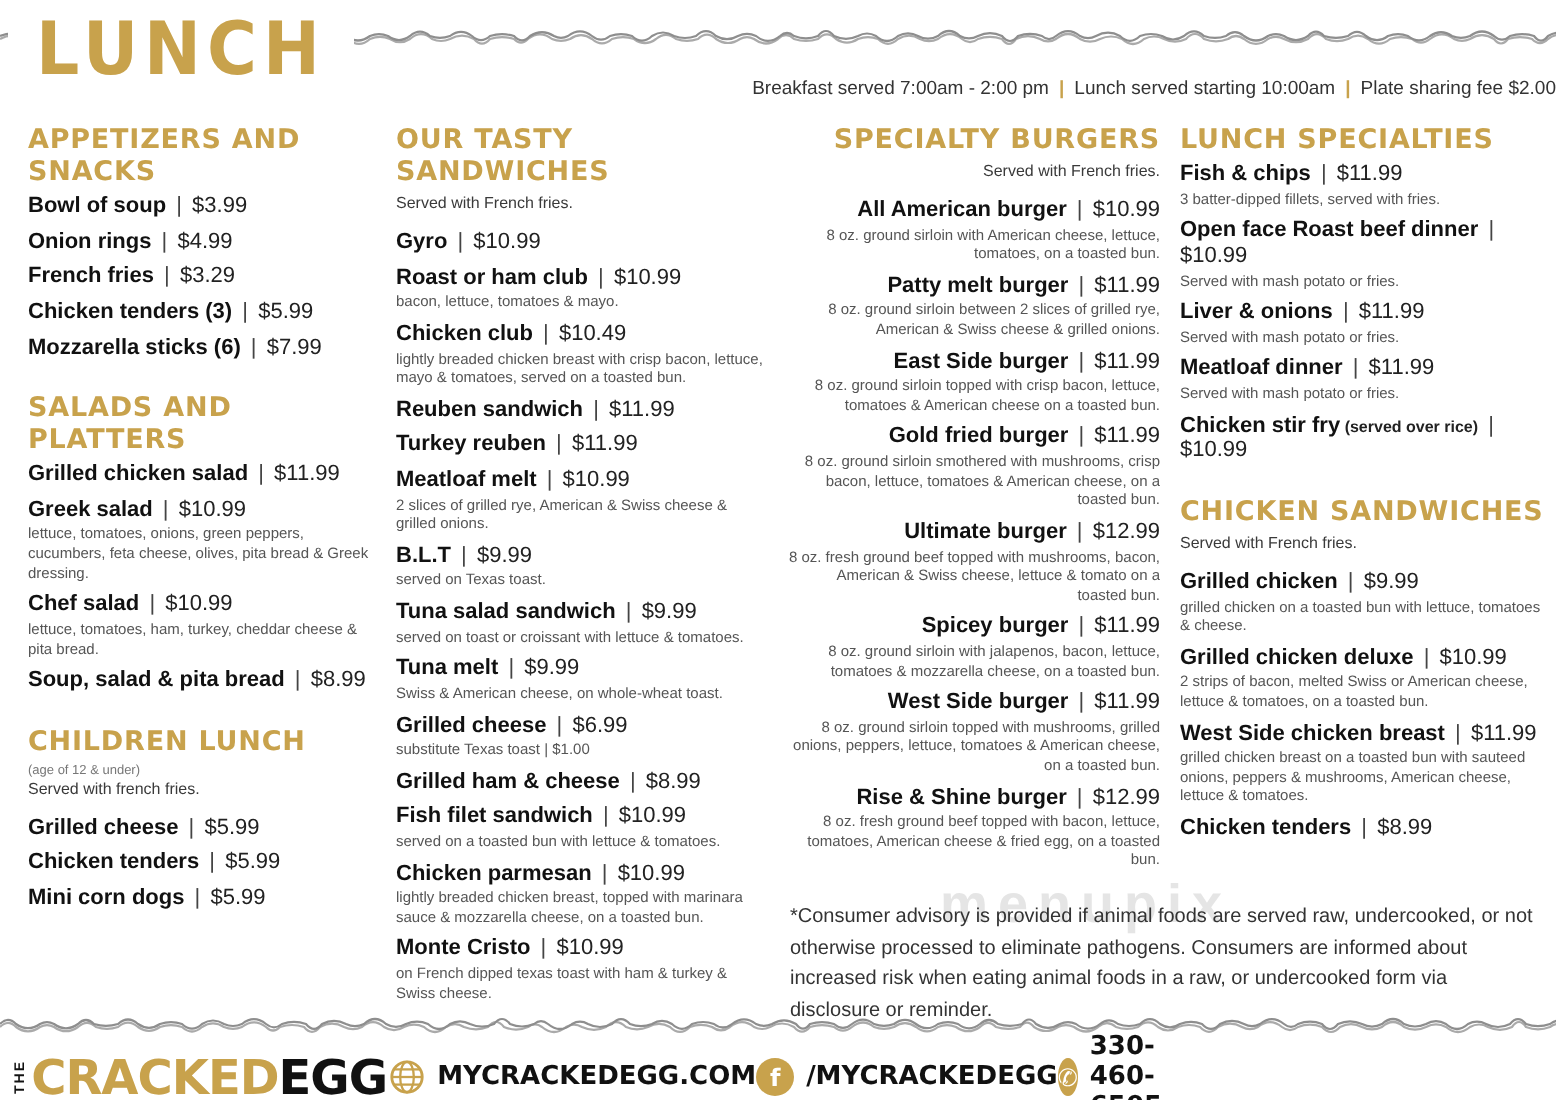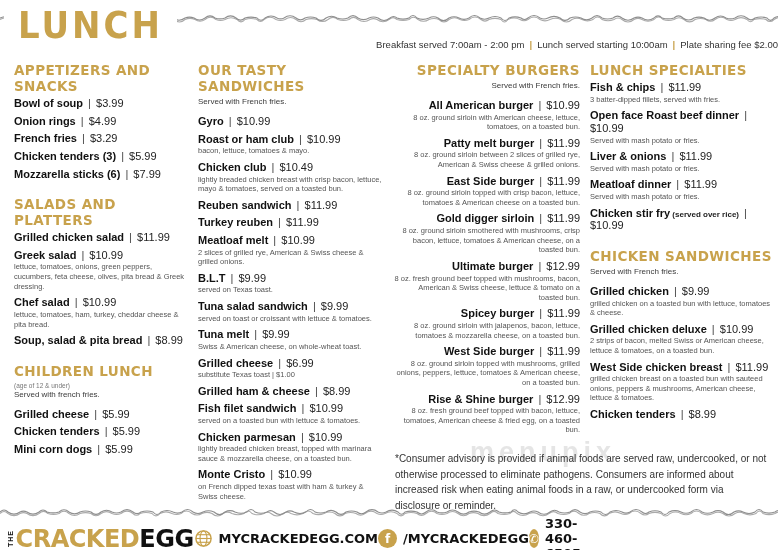--- a/index.html
+++ b/index.html
@@ -198,21 +198,21 @@
           </div>
           <div class="item">
             <div class="iline"><span class="nm">Patty melt burger</span><span class="pipe2"> | </span><span class="pr">$11.99</span></div>
             <p class="desc">8 oz. ground sirloin between 2 slices of grilled rye, American &amp; Swiss cheese &amp; grilled onions.</p>
           </div>
           <div class="item">
             <div class="iline"><span class="nm">East Side burger</span><span class="pipe2"> | </span><span class="pr">$11.99</span></div>
             <p class="desc">8 oz. ground sirloin topped with crisp bacon, lettuce, tomatoes &amp; American cheese on a toasted bun.</p>
           </div>
           <div class="item">
-            <div class="iline"><span class="nm">Gold digger sirloin</span><span class="pipe2"> | </span><span class="pr">$11.99</span></div>
+            <div class="iline"><span class="nm">Gold fried burger</span><span class="pipe2"> | </span><span class="pr">$11.99</span></div>
             <p class="desc">8 oz. ground sirloin smothered with mushrooms, crisp bacon, lettuce, tomatoes &amp; American cheese, on a toasted bun.</p>
           </div>
           <div class="item">
             <div class="iline"><span class="nm">Ultimate burger</span><span class="pipe2"> | </span><span class="pr">$12.99</span></div>
             <p class="desc">8 oz. fresh ground beef topped with mushrooms, bacon, American &amp; Swiss cheese, lettuce &amp; tomato on a toasted bun.</p>
           </div>
           <div class="item">
             <div class="iline"><span class="nm">Spicey burger</span><span class="pipe2"> | </span><span class="pr">$11.99</span></div>
             <p class="desc">8 oz. ground sirloin with jalapenos, bacon, lettuce, tomatoes &amp; mozzarella cheese, on a toasted bun.</p>
           </div>

